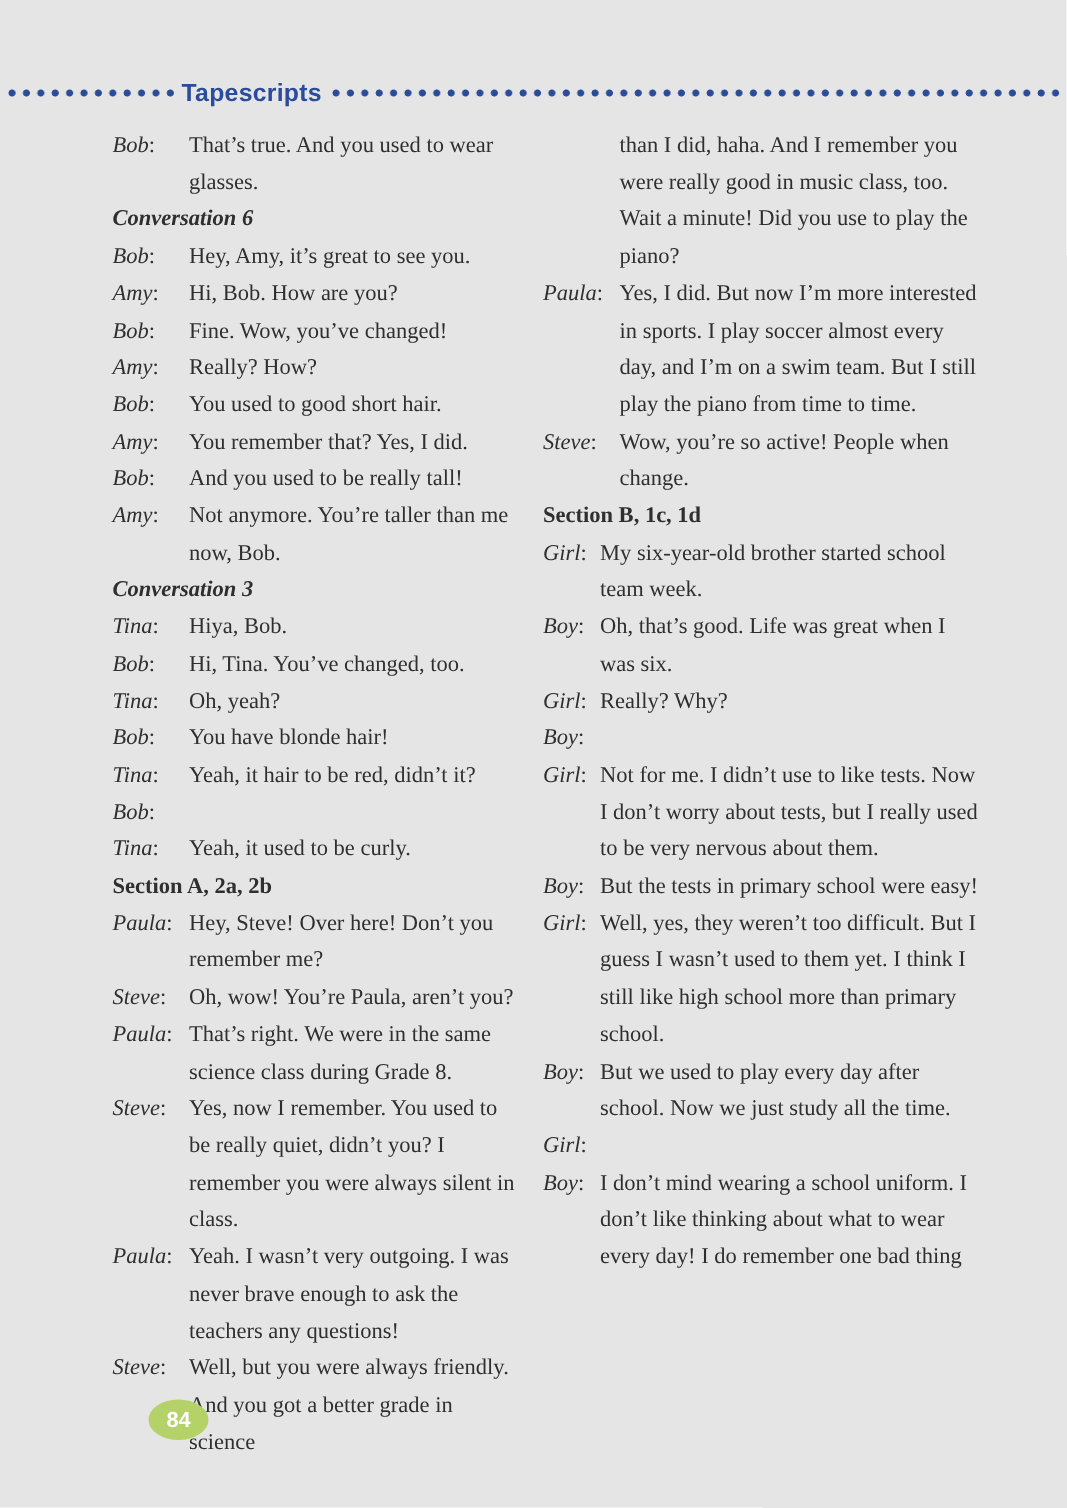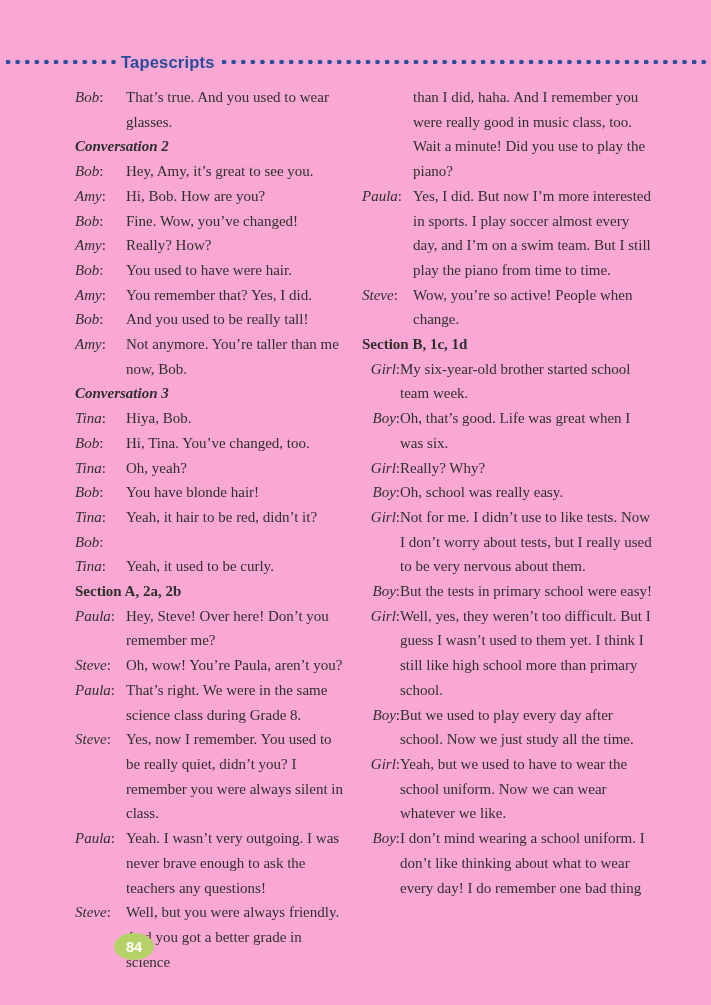--- a/index.html
+++ b/index.html
@@ -5,21 +5,21 @@
   html, body {
     margin: 0;
     padding: 0;
     background: #ffffff;
     font-family: "Liberation Serif", serif;
   }
   .page {
     position: relative;
     width: 711px;
     height: 1005px;
-    background: #f9a8d4;
+    background: #e5e5e5;
     overflow: hidden;
   }
   
   .header {
     position: absolute;
     top: 53px;
     left: 0;
     right: 0;
     height: 18px;
     display: flex;
@@ -55,30 +55,30 @@
   .col {
     font-size: 15px;
     line-height: 24.7px;
     color: #2f2f2f;
   }
   .entry { display: flex; margin: 0; }
   .speaker {
     flex: none;
     width: 51px;
   }
-  .speaker.narrow { width: 38px; text-align: right; }
+  .speaker.narrow { width: 38px; }
   .speaker i { }
   .dialogue-text { flex: 1; }
   .heading { font-weight: bold; }
   .heading.conversation { font-style: italic; }
   .heading.section { font-style: normal; }
   
   .page-badge {
     position: absolute;
-    left: 114px;
+    left: 99px;
     top: 933px;
     width: 40px;
     height: 27px;
     border-radius: 50%;
     background: var(--badge);
     color: #ffffff;
     font-family: "Liberation Sans", sans-serif;
     font-weight: bold;
     font-size: 14.5px;
     display: flex;
@@ -96,40 +96,40 @@
     <div class="header-title">Tapescripts</div>
     <div class="dots dots-right"></div>
   </div>
 
   <div class="columns">
     <div class="col" id="col-left">
         <div class="entry">
           <span class="speaker"><i>Bob</i>:</span>
           <span class="dialogue-text">That’s true. And you used to wear glasses.</span>
         </div>
-        <div class="heading conversation">Conversation 2</div>
+        <div class="heading conversation">Conversation 6</div>
         <div class="entry">
           <span class="speaker"><i>Bob</i>:</span>
           <span class="dialogue-text">Hey, Amy, it’s great to see you.</span>
         </div>
         <div class="entry">
           <span class="speaker"><i>Amy</i>:</span>
           <span class="dialogue-text">Hi, Bob. How are you?</span>
         </div>
         <div class="entry">
           <span class="speaker"><i>Bob</i>:</span>
           <span class="dialogue-text">Fine. Wow, you’ve changed!</span>
         </div>
         <div class="entry">
           <span class="speaker"><i>Amy</i>:</span>
           <span class="dialogue-text">Really? How?</span>
         </div>
         <div class="entry">
           <span class="speaker"><i>Bob</i>:</span>
-          <span class="dialogue-text">You used to have were hair.</span>
+          <span class="dialogue-text">You used to good short hair.</span>
         </div>
         <div class="entry">
           <span class="speaker"><i>Amy</i>:</span>
           <span class="dialogue-text">You remember that? Yes, I did.</span>
         </div>
         <div class="entry">
           <span class="speaker"><i>Bob</i>:</span>
           <span class="dialogue-text">And you used to be really tall!</span>
         </div>
         <div class="entry">
@@ -211,41 +211,39 @@
         <div class="entry">
           <span class="speaker narrow"><i>Boy</i>:</span>
           <span class="dialogue-text">Oh, that’s good. Life was great when I was six.</span>
         </div>
         <div class="entry">
           <span class="speaker narrow"><i>Girl</i>:</span>
           <span class="dialogue-text">Really? Why?</span>
         </div>
         <div class="entry">
           <span class="speaker narrow"><i>Boy</i>:</span>
-          <span class="dialogue-text">Oh, school was really easy.</span>
         </div>
         <div class="entry">
           <span class="speaker narrow"><i>Girl</i>:</span>
           <span class="dialogue-text">Not for me. I didn’t use to like tests. Now I don’t worry about tests, but I really used to be very nervous about them.</span>
         </div>
         <div class="entry">
           <span class="speaker narrow"><i>Boy</i>:</span>
           <span class="dialogue-text">But the tests in primary school were easy!</span>
         </div>
         <div class="entry">
           <span class="speaker narrow"><i>Girl</i>:</span>
           <span class="dialogue-text">Well, yes, they weren’t too difficult. But I guess I wasn’t used to them yet. I think I still like high school more than primary school.</span>
         </div>
         <div class="entry">
           <span class="speaker narrow"><i>Boy</i>:</span>
           <span class="dialogue-text">But we used to play every day after school. Now we just study all the time.</span>
         </div>
         <div class="entry">
           <span class="speaker narrow"><i>Girl</i>:</span>
-          <span class="dialogue-text">Yeah, but we used to have to wear the school uniform. Now we can wear whatever we like.</span>
         </div>
         <div class="entry">
           <span class="speaker narrow"><i>Boy</i>:</span>
           <span class="dialogue-text">I don’t mind wearing a school uniform. I don’t like thinking about what to wear every day! I do remember one bad thing</span>
         </div>
       </div>
   </div>
 
   <div class="page-badge">84</div>
 

